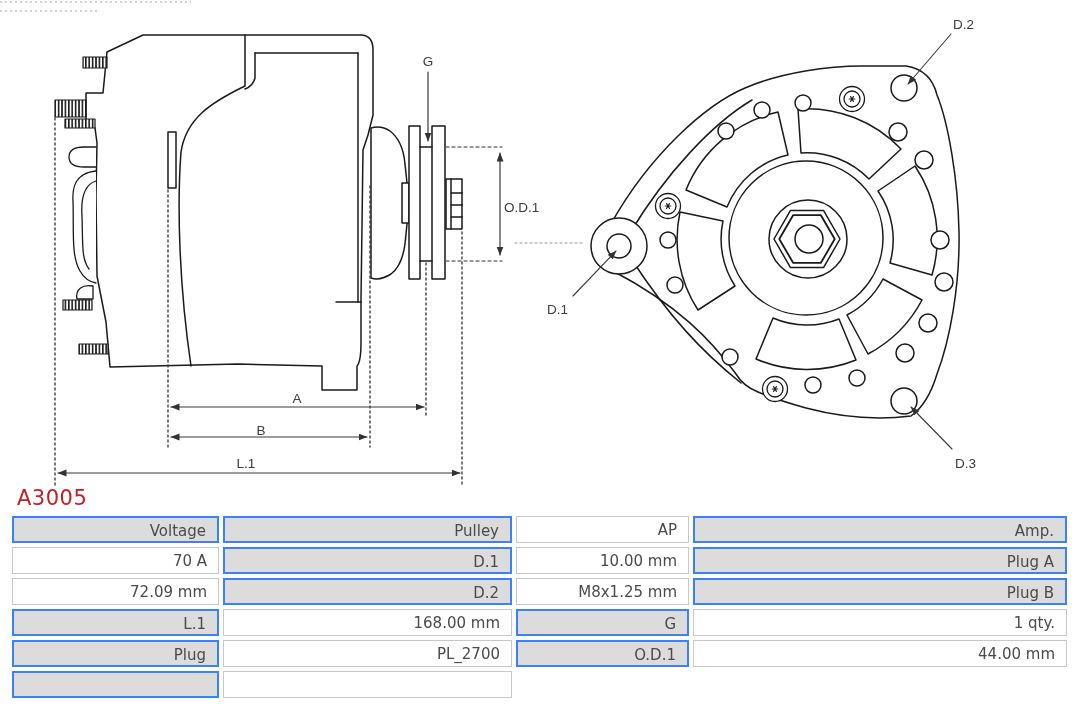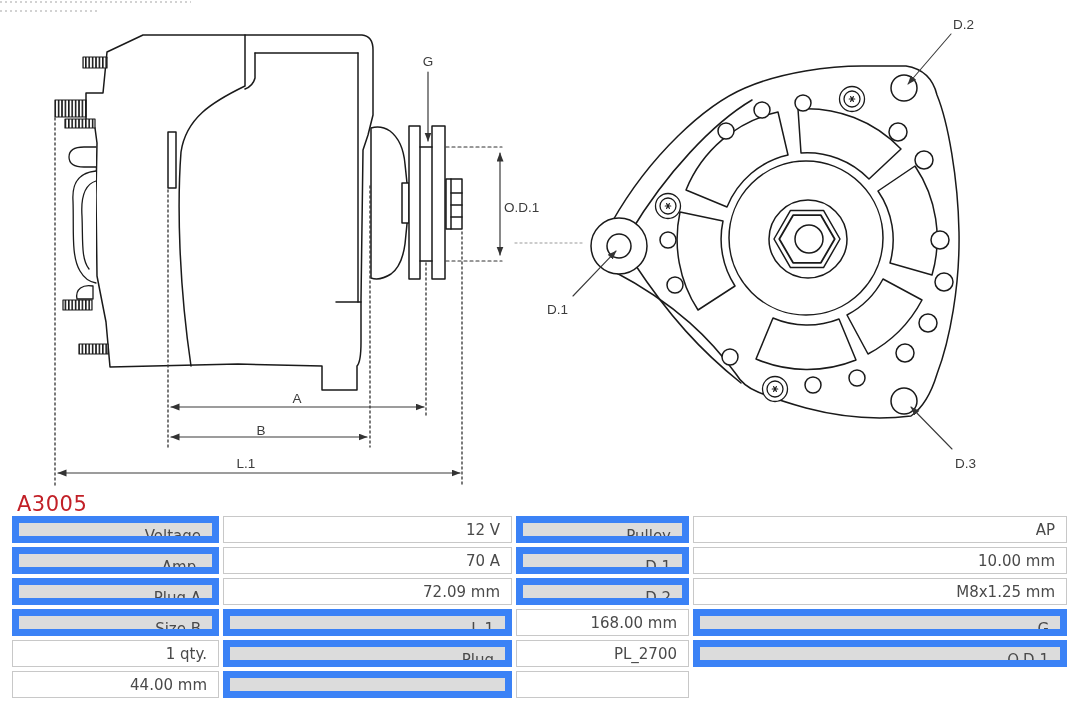--- a/index.html
+++ b/index.html
@@ -1,24 +1,24 @@
 <!DOCTYPE html>
 <html><head>
 <meta charset="utf-8">
 <style>
   html,body{margin:0;padding:0;background:#fff;}
   #page{position:relative;width:1080px;height:720px;background:#ffffff;overflow:hidden;
         font-family:"DejaVu Sans","Liberation Sans",sans-serif;}
   #drawing-svg{position:absolute;left:0;top:0;}
   #part-number{position:absolute;left:17px;top:486px;font-size:21px;line-height:24px;
-               color:#c22027;letter-spacing:0.5px;margin-top:6px;}
+               color:#c22027;letter-spacing:0.5px;}
   #spec-table{position:absolute;left:12px;top:516px;display:grid;
               grid-template-columns:207px 289px 173px 374px;
               grid-auto-rows:27px;gap:4px;font-size:15px;color:#4a4a4a;}
-  .lc{background:#dcdcdc;border:7px solid #3b82f6;text-align:right;
+  .lc{background:#dcdcdc;border:2px solid #3b82f6;text-align:right;
       padding-right:11px;line-height:27px;overflow:hidden;}
   .vc{background:#ffffff;border:1px solid #c8c8c8;text-align:right;
       padding-right:11px;line-height:27px;overflow:hidden;}
   svg text{font-family:"Liberation Sans","DejaVu Sans",sans-serif;font-size:13.5px;fill:#3c3c3c;}
 </style>
 </head>
 <body>
 
 <div id="page">
 
@@ -216,35 +216,34 @@
       <text x="547" y="314">D.1</text>
       <text x="955" y="468">D.3</text>
     </g>
   </g>
 </svg>
 
 <div id="part-number">A3005</div>
 
 <div id="spec-table">
   <div class="lc">Voltage</div>
-  <div class="vc">12 V</div>
   <div class="lc">Pulley</div>
   <div class="vc">AP</div>
 
   <div class="lc">Amp.</div>
   <div class="vc">70 A</div>
   <div class="lc">D.1</div>
   <div class="vc">10.00 mm</div>
 
   <div class="lc">Plug A</div>
   <div class="vc">72.09 mm</div>
   <div class="lc">D.2</div>
   <div class="vc">M8x1.25 mm</div>
 
-  <div class="lc">Size B</div>
+  <div class="lc">Plug B</div>
   <div class="lc">L.1</div>
   <div class="vc">168.00 mm</div>
 
   <div class="lc">G</div>
   <div class="vc">1 qty.</div>
   <div class="lc">Plug</div>
   <div class="vc">PL_2700</div>
 
   <div class="lc">O.D.1</div>
   <div class="vc">44.00 mm</div>

